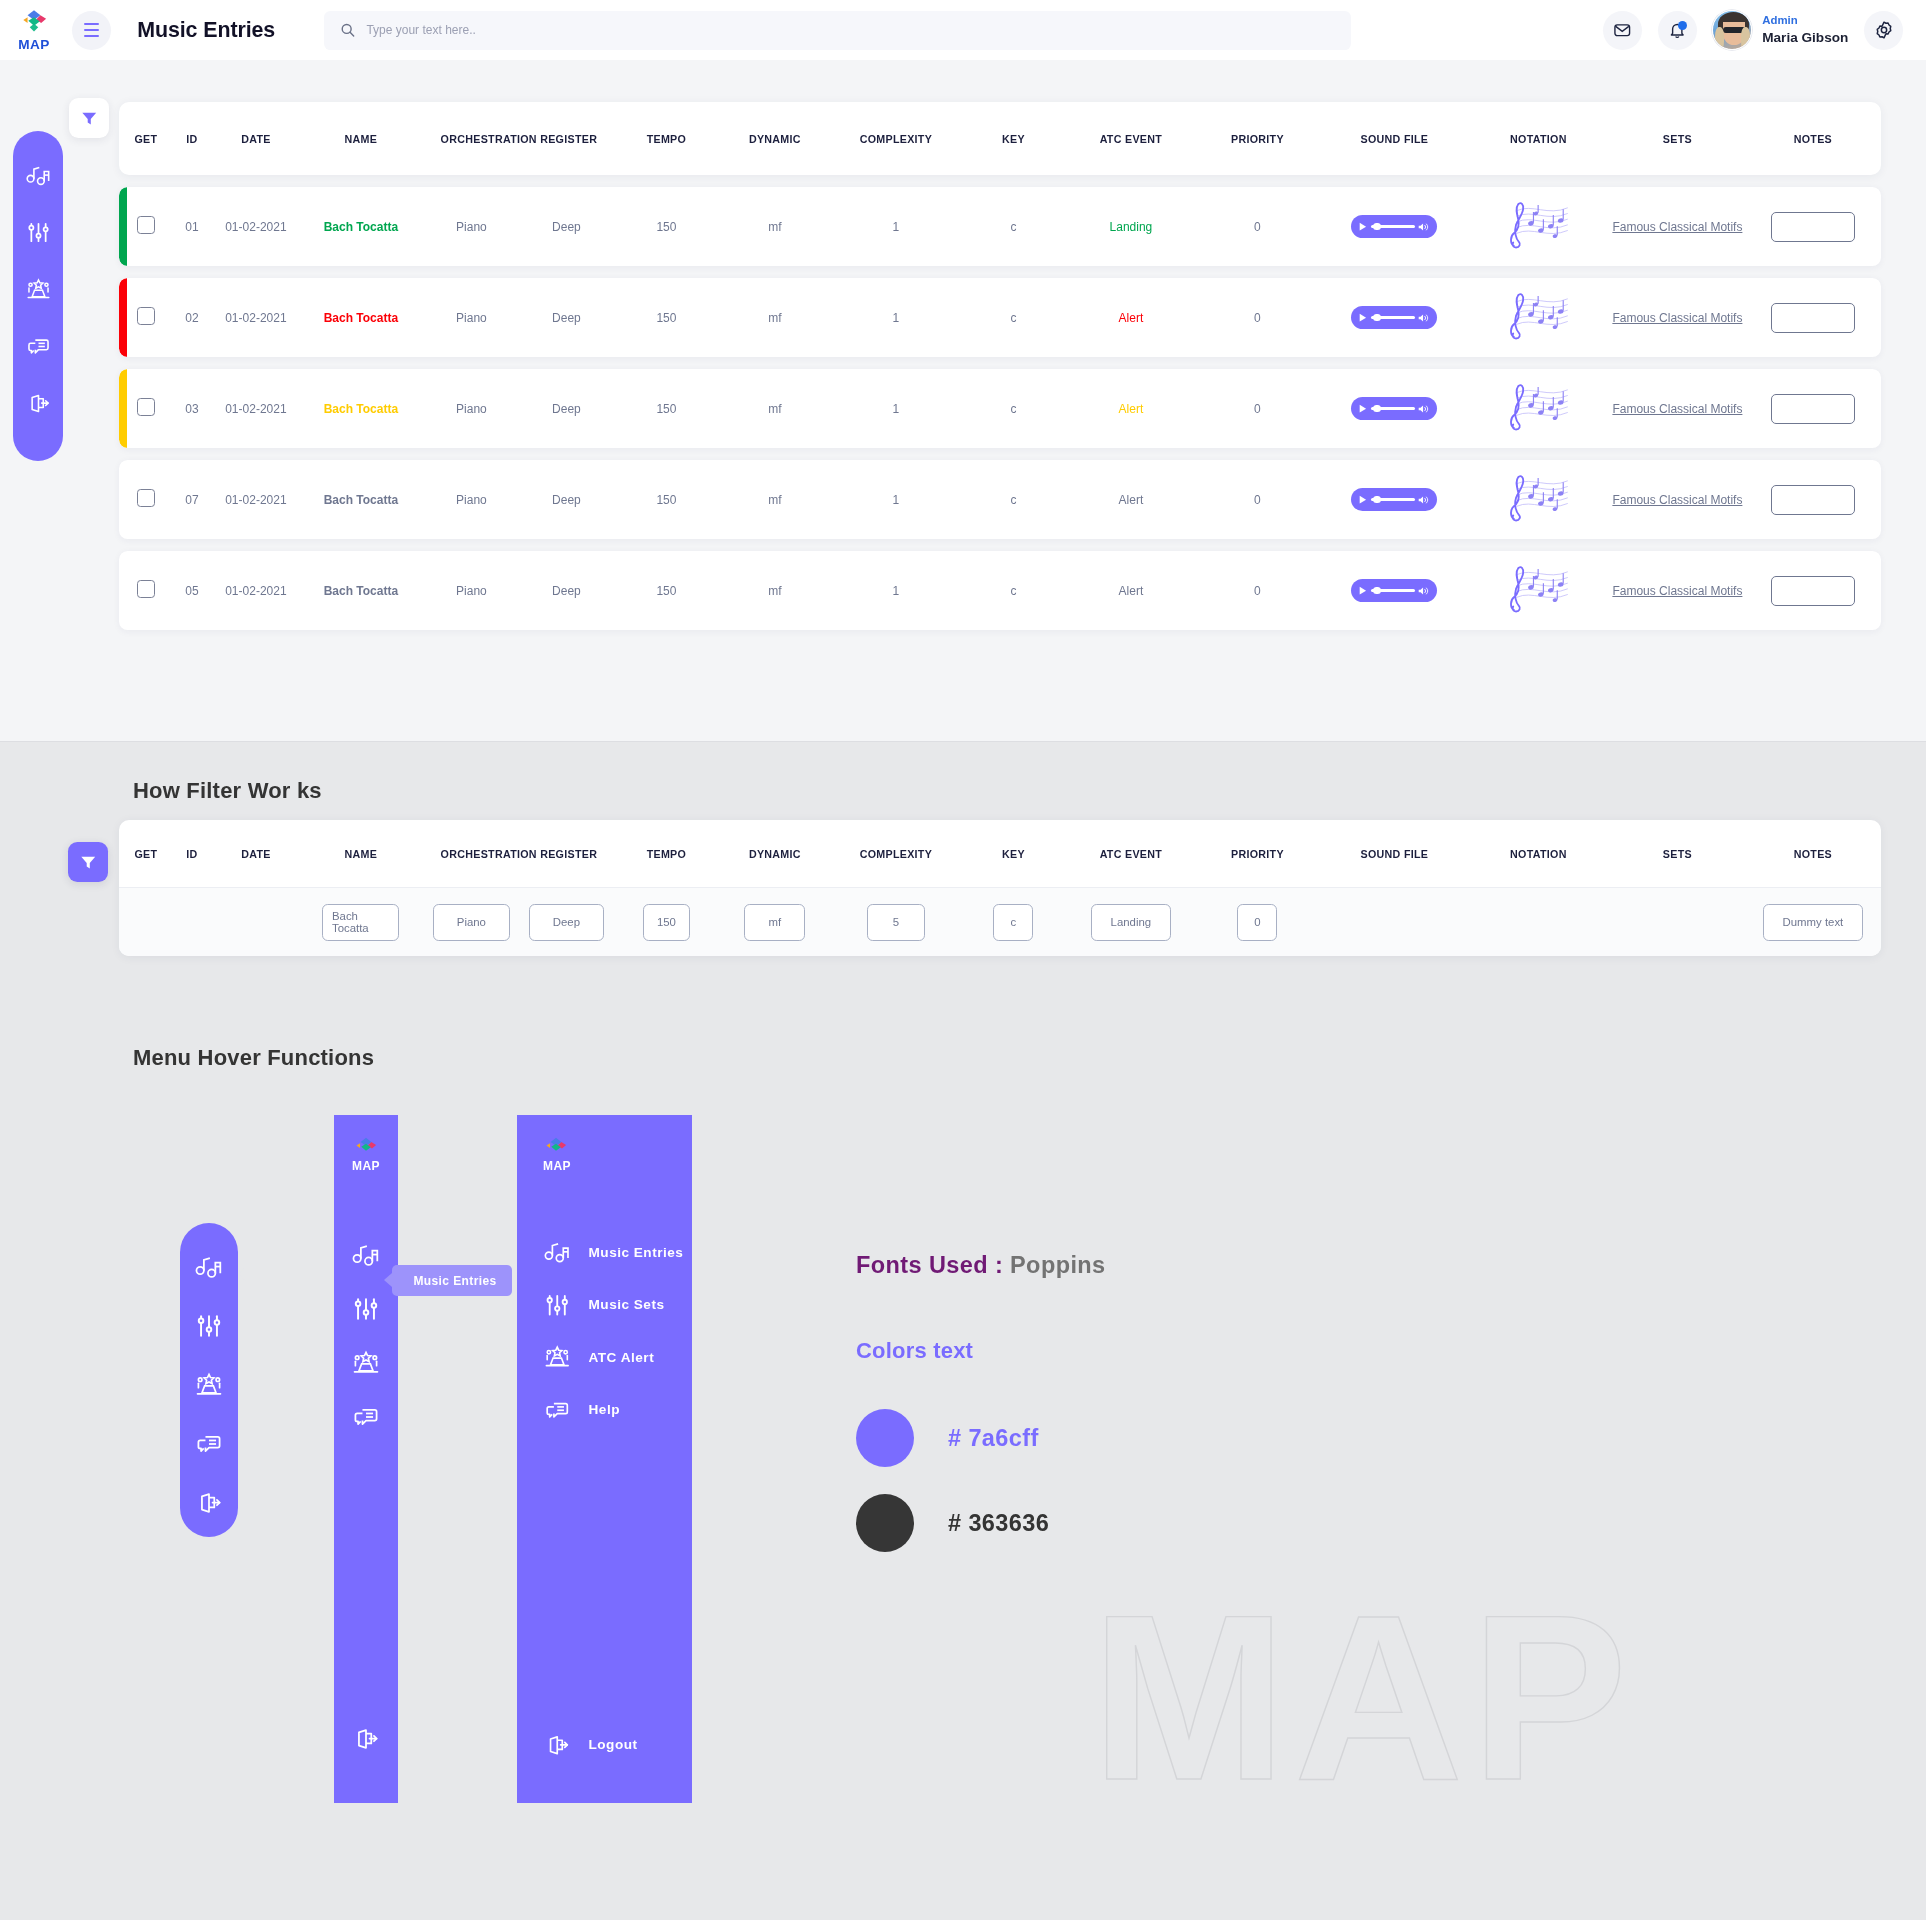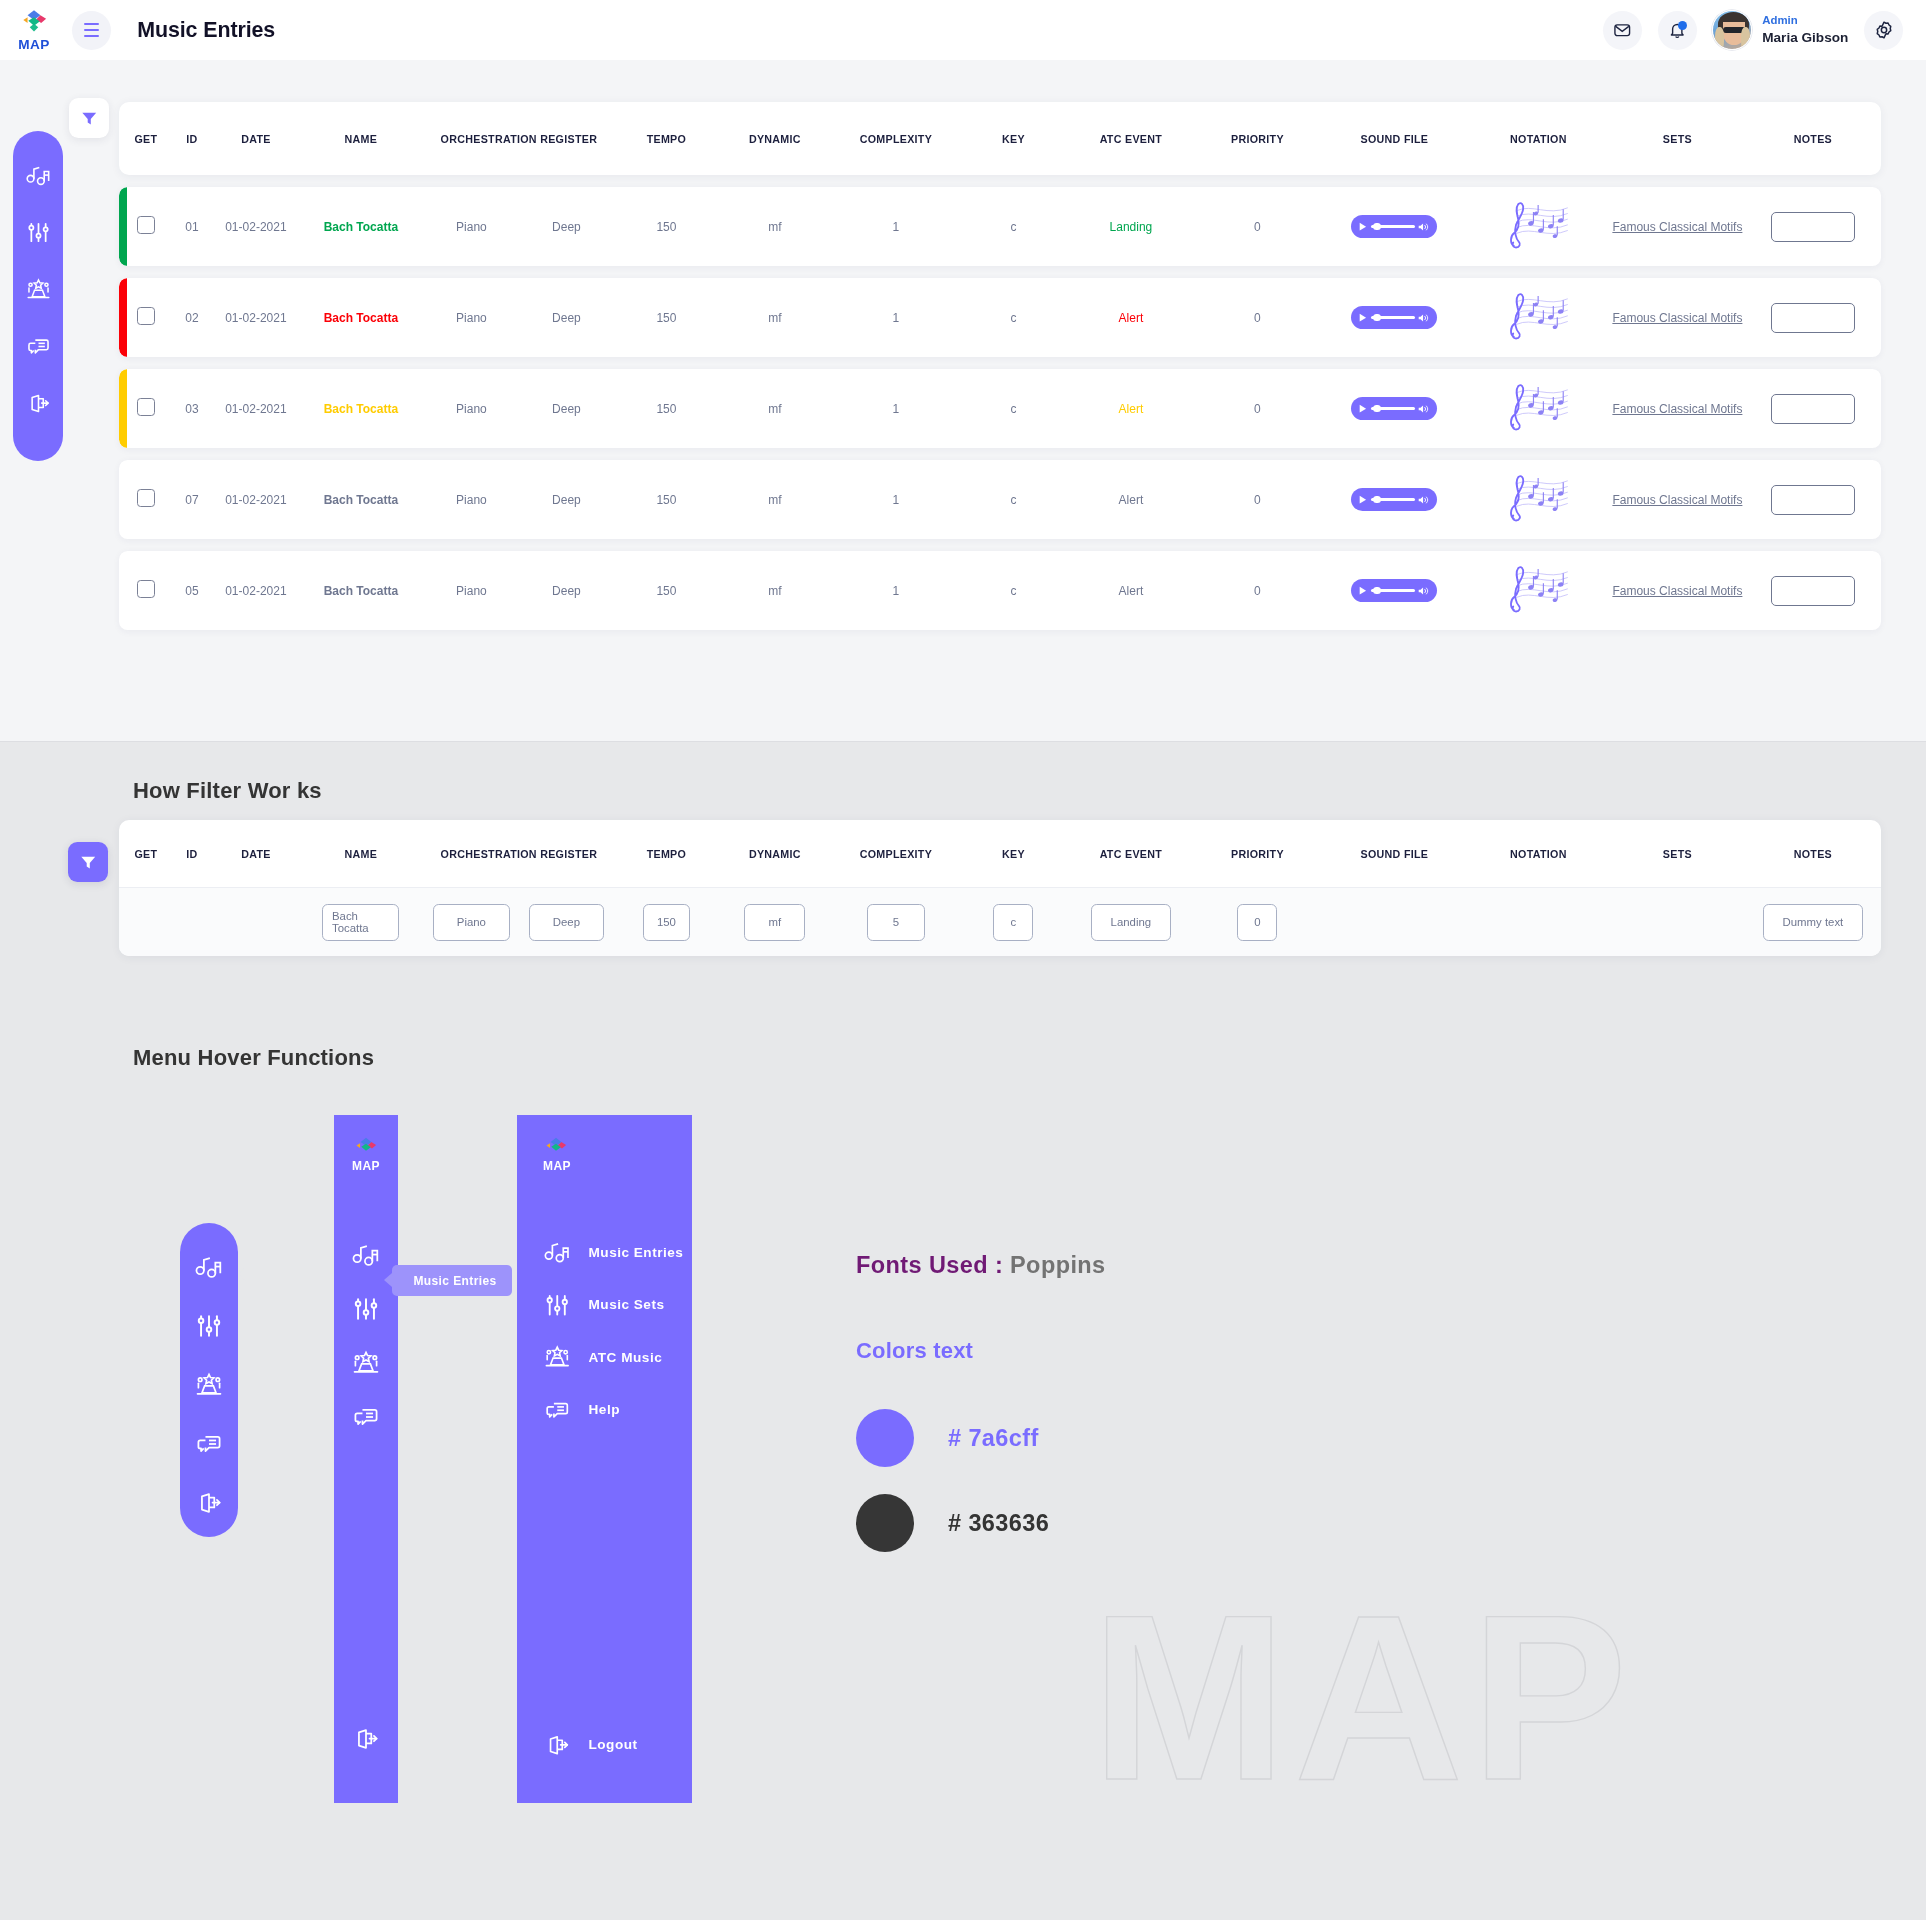--- a/index.html
+++ b/index.html
@@ -183,20 +183,27 @@
   </div>
 
   <div class="hamburger">
     <i></i>
       <i></i>
       <i></i>
   </div>
 
   <div class="page-title">Music Entries</div>
 
+  <div class="searchbox">
+    <svg width="15.7" height="15.7" viewBox="0 0 24 24" fill="none" stroke="#6a7187" stroke-width="2.2">
+      <circle cx="10.5" cy="10.5" r="7"></circle>
+        <line x1="15.8" y1="15.8" x2="21.5" y2="21.5" stroke-linecap="round"></line>
+    </svg>
+    <input placeholder="Type your text here.." style="">
+  </div>
 
   <div class="topright">
     <div class="circle-btn">
       <svg width="18.5" height="18.5" viewBox="0 0 24 24" fill="none" stroke="#1d2440" stroke-width="1.8">
         <rect x="2.5" y="5" width="19" height="14" rx="3"></rect>
           <path d="M3.5 7 L12 13.5 L20.5 7"></path>
       </svg>
     </div>
     <div class="circle-btn">
       <svg width="18.5" height="18.5" viewBox="0 0 24 24" fill="none" stroke="#1d2440" stroke-width="1.8">
@@ -808,21 +815,21 @@
     <div class="panel-item">
       <svg width="28.5" height="28.5" viewBox="0 0 34 34" fill="none" stroke="#fff" stroke-width="1.9" stroke-linecap="round">
         <path d="M17 5 l1.7 3.6 3.8 .4-2.8 2.6 .8 3.8L17 13.6 13.5 15.4l.8-3.8-2.8-2.6 3.8-.4Z"></path>
         <circle cx="7" cy="11" r="2"></circle>
           <path d="M5 15 v5"></path>
           <circle cx="27" cy="11" r="2"></circle>
           <path d="M29 15 v5"></path>
         <path d="M12 18 h10 l3 8 H9 Z"></path>
           <line x1="4" y1="27" x2="30" y2="27"></line>
       </svg>
-      <span class="lbl">ATC Music</span>
+      <span class="lbl">ATC Alert</span>
     </div>
     <div class="panel-item">
       <svg width="28.5" height="28.5" viewBox="0 0 34 34" fill="none" stroke="#fff" stroke-width="2" stroke-linejoin="round">
         <path d="M13 9 h14 a2 2 0 0 1 2 2 v8 a2 2 0 0 1-2 2 H17 l-4 4 v-4"></path>
         <path d="M13 13 H7 a2 2 0 0 0-2 2 v5 a2 2 0 0 0 2 2 h1 v3 l3-3"></path>
         <line x1="17" y1="13" x2="25" y2="13"></line>
           <line x1="17" y1="17" x2="25" y2="17"></line>
       </svg>
       <span class="lbl">Help</span>
     </div>

